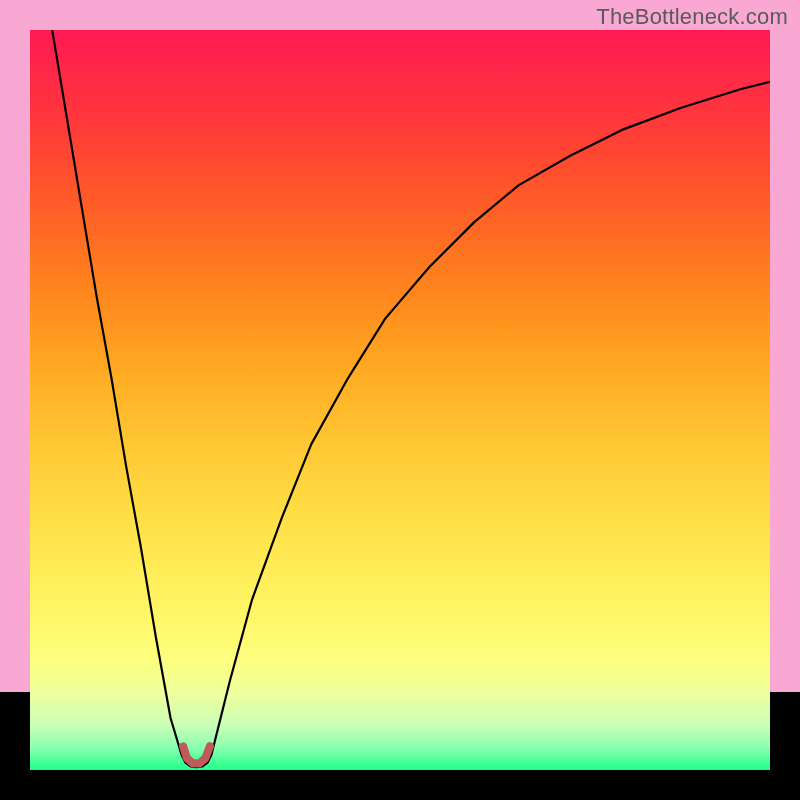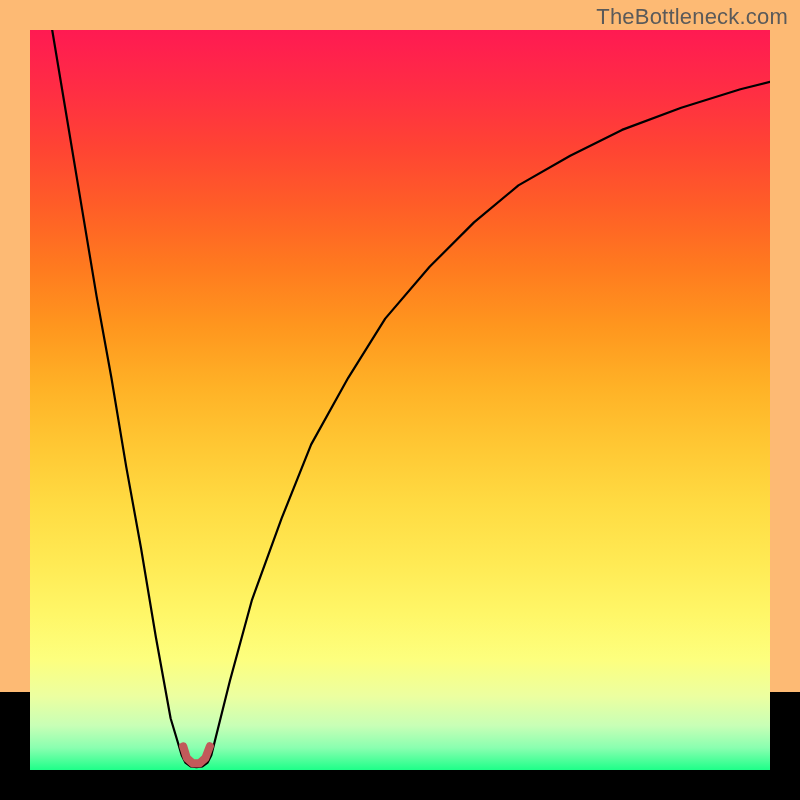--- a/index.html
+++ b/index.html
@@ -8,21 +8,21 @@
     width: 800px;
     height: 800px;
     overflow: hidden;
     background: #000;
     font-family: Arial, Helvetica, sans-serif;
   }
   .frame {
     position: absolute;
     left: 0; top: 0;
     width: 800px; height: 692px;
-    background: #fdba74;
+    background: #f9a8d4;
   }
   .plot {
     position: absolute;
     left: 30px;
     top: 30px;
     width: 740px;
     height: 740px;
     overflow: hidden;
   }
   .gradient {

